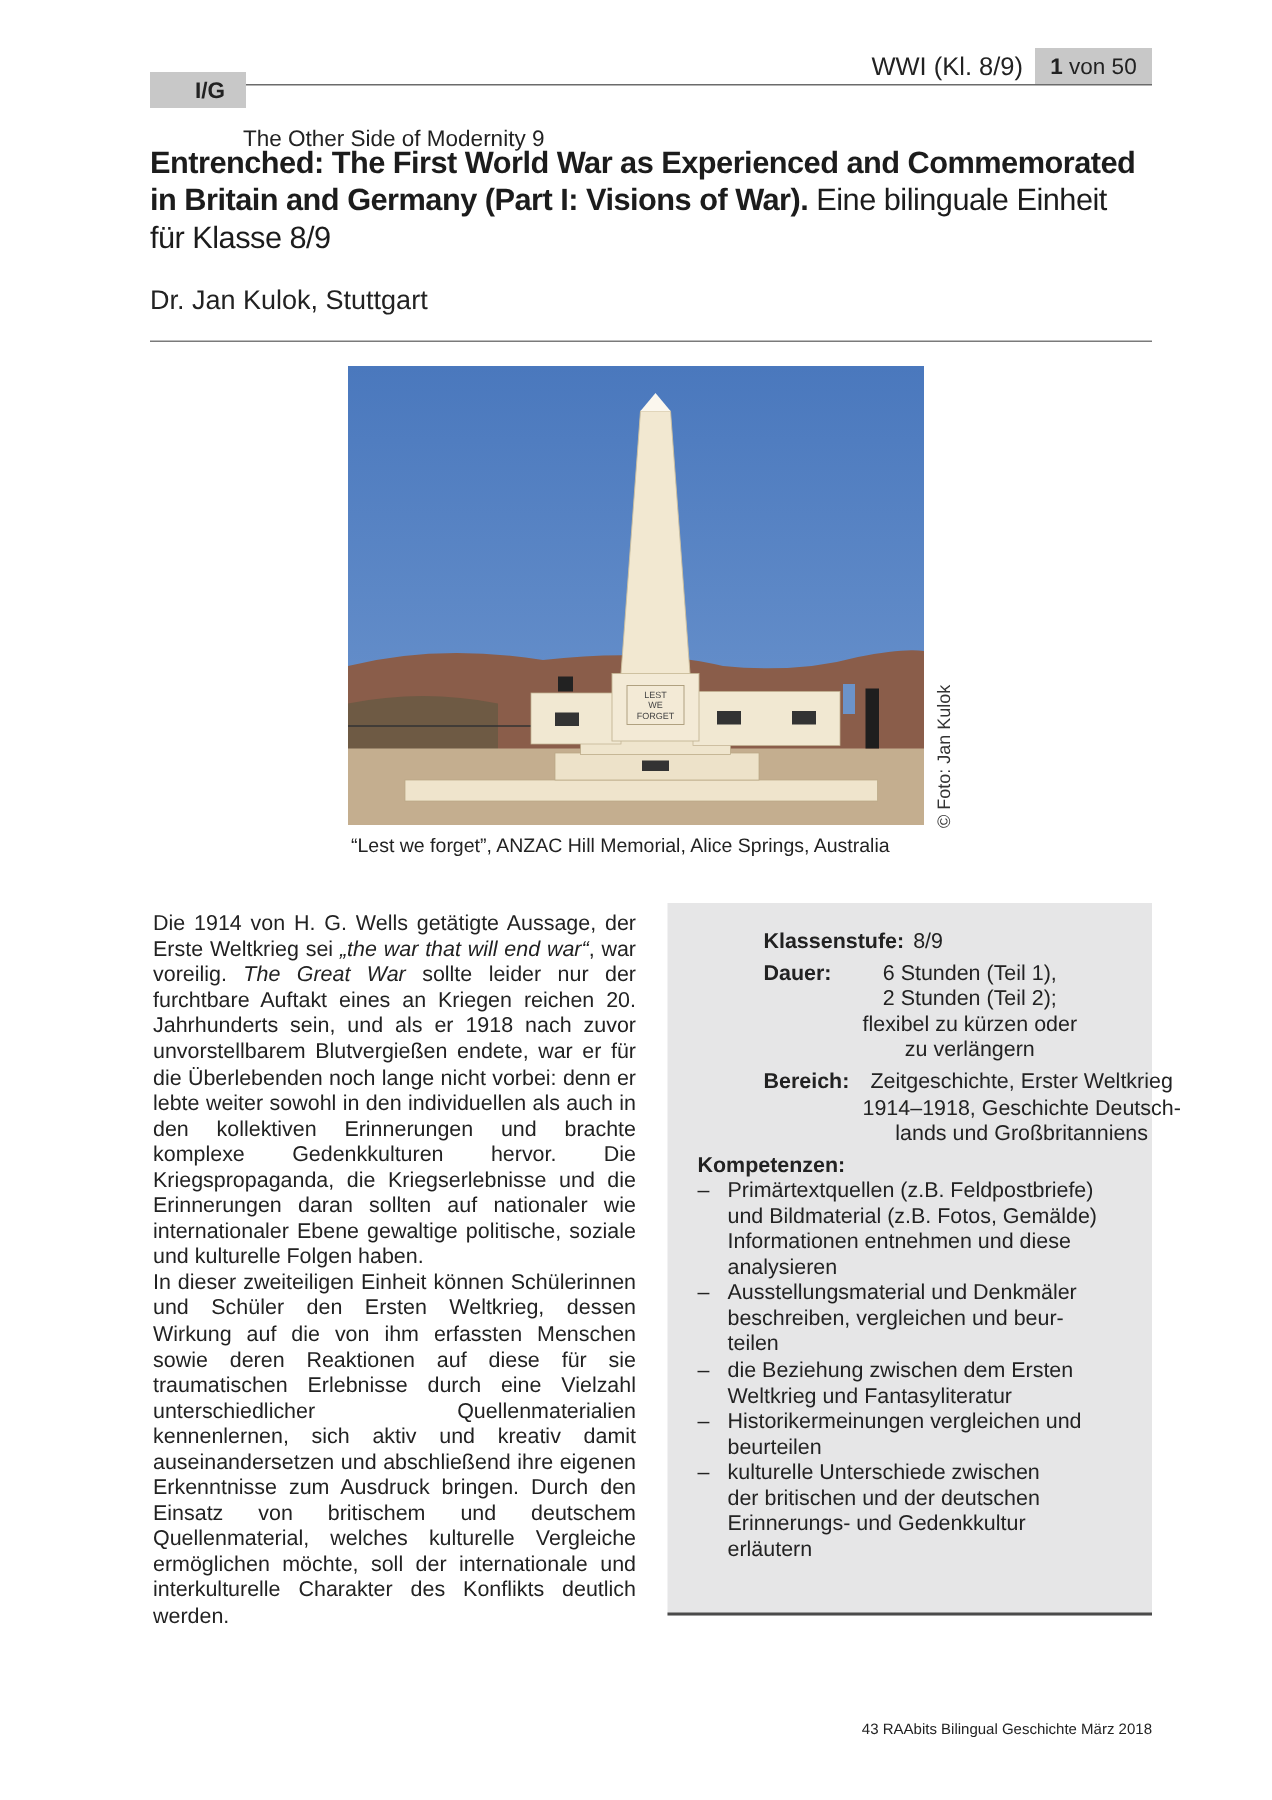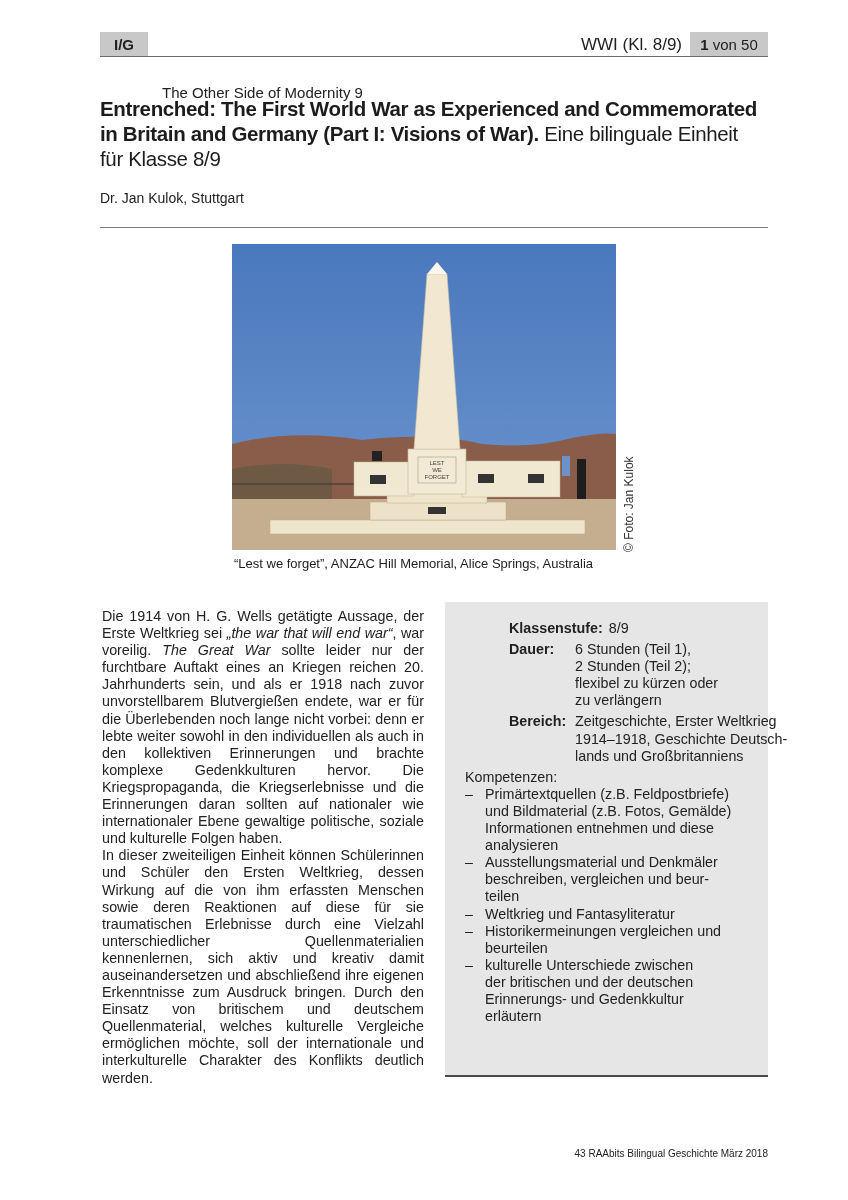--- a/index.html
+++ b/index.html
@@ -2,33 +2,33 @@
 <html><head>
 <meta charset="utf-8">
 <style>
   html, body { margin: 0; padding: 0; background: #ffffff; }
   body { width: 848px; height: 1200px; position: relative; overflow: hidden;
          font-family: "Liberation Sans", sans-serif; color: #1a1a1a; }
 
   
   .hdr { position: absolute; left: 100px; top: 32px; width: 668px; height: 24px;
          border-bottom: 1.5px solid #6b6b6b; }
-  .hdr-tag { position: absolute; left: 0; top: 0; width: 48px; height: 24px; background: #c8c8c8;
-             font-weight: bold; font-size: 15px; line-height: 25px; text-align: center; color: #222; }
+  .hdr-tag { position: absolute; left: 0; top: 16px; width: 48px; height: 24px; background: #c8c8c8;
+             font-weight: bold; font-size: 15px; line-height: 25px; text-align: center; color: #222; padding-left: 16px; }
   .hdr-title { position: absolute; left: 62px; top: 0; font-size: 15px; line-height: 25px; color: #222; margin-top: 48px; }
   .hdr-right { position: absolute; right: 86px; top: 0; font-size: 17px; line-height: 25px; color: #222; }
   .hdr-page { position: absolute; right: 0; top: 0; width: 78px; height: 24px; background: #c8c8c8;
               font-size: 15px; line-height: 25px; text-align: center; color: #222; }
   .hdr-page b { font-weight: bold; }
 
   
   .title { position: absolute; left: 100px; top: 96px; width: 670px; font-size: 20.5px; line-height: 25px;
            letter-spacing: -0.35px; color: #1c1c1c; }
   .title .bold { font-weight: bold; }
-  .author { position: absolute; left: 100px; top: 190px; font-size: 14px; color: #222; }
+  .author { position: absolute; left: 100px; top: 190px; font-size: 18px; color: #222; }
   .title-rule { position: absolute; left: 100px; top: 227px; width: 668px; height: 0; border-top: 1.5px solid #7a7a7a; }
 
   
   .photo { position: absolute; left: 232px; top: 244px; width: 384px; height: 306px; overflow: hidden;
            background: #4f7cc0; }
   .photo svg { display: block; }
   .credit { position: absolute; left: 622px; top: 552px; transform-origin: 0 0; transform: rotate(-90deg);
             font-size: 12px; color: #333; white-space: nowrap; }
   .caption { position: absolute; left: 234px; top: 556px; font-size: 13px; color: #222; }
 
@@ -39,22 +39,22 @@
   .body-col i { font-style: italic; }
 
   
   .infobox { position: absolute; left: 445px; top: 602px; width: 323px; height: 473px; background: #e6e6e7;
              border-bottom: 2px solid #4a4a4a; }
   .ib-inner { position: absolute; left: 20px; top: 18px; width: 296px; font-size: 14.3px; line-height: 17.1px; color: #222; }
   .ib-row { display: flex; margin-bottom: 4px; }
   .ib-label { font-weight: bold; white-space: nowrap; margin-left: 44px; }
   .ib-row.k .ib-label { width: auto; margin-right: 6px; }
   .ib-row.d .ib-label { width: 66px; flex: none; }
-  .ib-val div { white-space: nowrap; }
-  .komp-title { font-weight: normal; margin-top: 2px; }
+  .ib-val div { white-space: nowrap; text-align: center; }
+  .komp-title { font-weight: bold; margin-top: 2px; }
   .komp-list { margin: 0; padding: 0; list-style: none; }
   .komp-list li { display: flex; }
   .komp-list .dash { width: 20px; flex: none; }
   .komp-list .txt div { white-space: nowrap; }
 
   
   .footer { position: absolute; right: 80px; top: 1148px; font-size: 10px; color: #222; text-align: center; }
 </style>
 </head>
 <body>
@@ -159,20 +159,21 @@
           <span class="dash">–</span>
           <span class="txt">
         <div>Ausstellungsmaterial und Denkmäler</div>
         <div>beschreiben, vergleichen und beur-</div>
         <div>teilen</div>
       </span>
         </li>
       <li>
           <span class="dash">–</span>
           <span class="txt">
+        <div>die Beziehung zwischen dem Ersten</div>
         <div>Weltkrieg und Fantasyliteratur</div>
       </span>
         </li>
       <li>
           <span class="dash">–</span>
           <span class="txt">
         <div>Historikermeinungen vergleichen und</div>
         <div>beurteilen</div>
       </span>
         </li>

